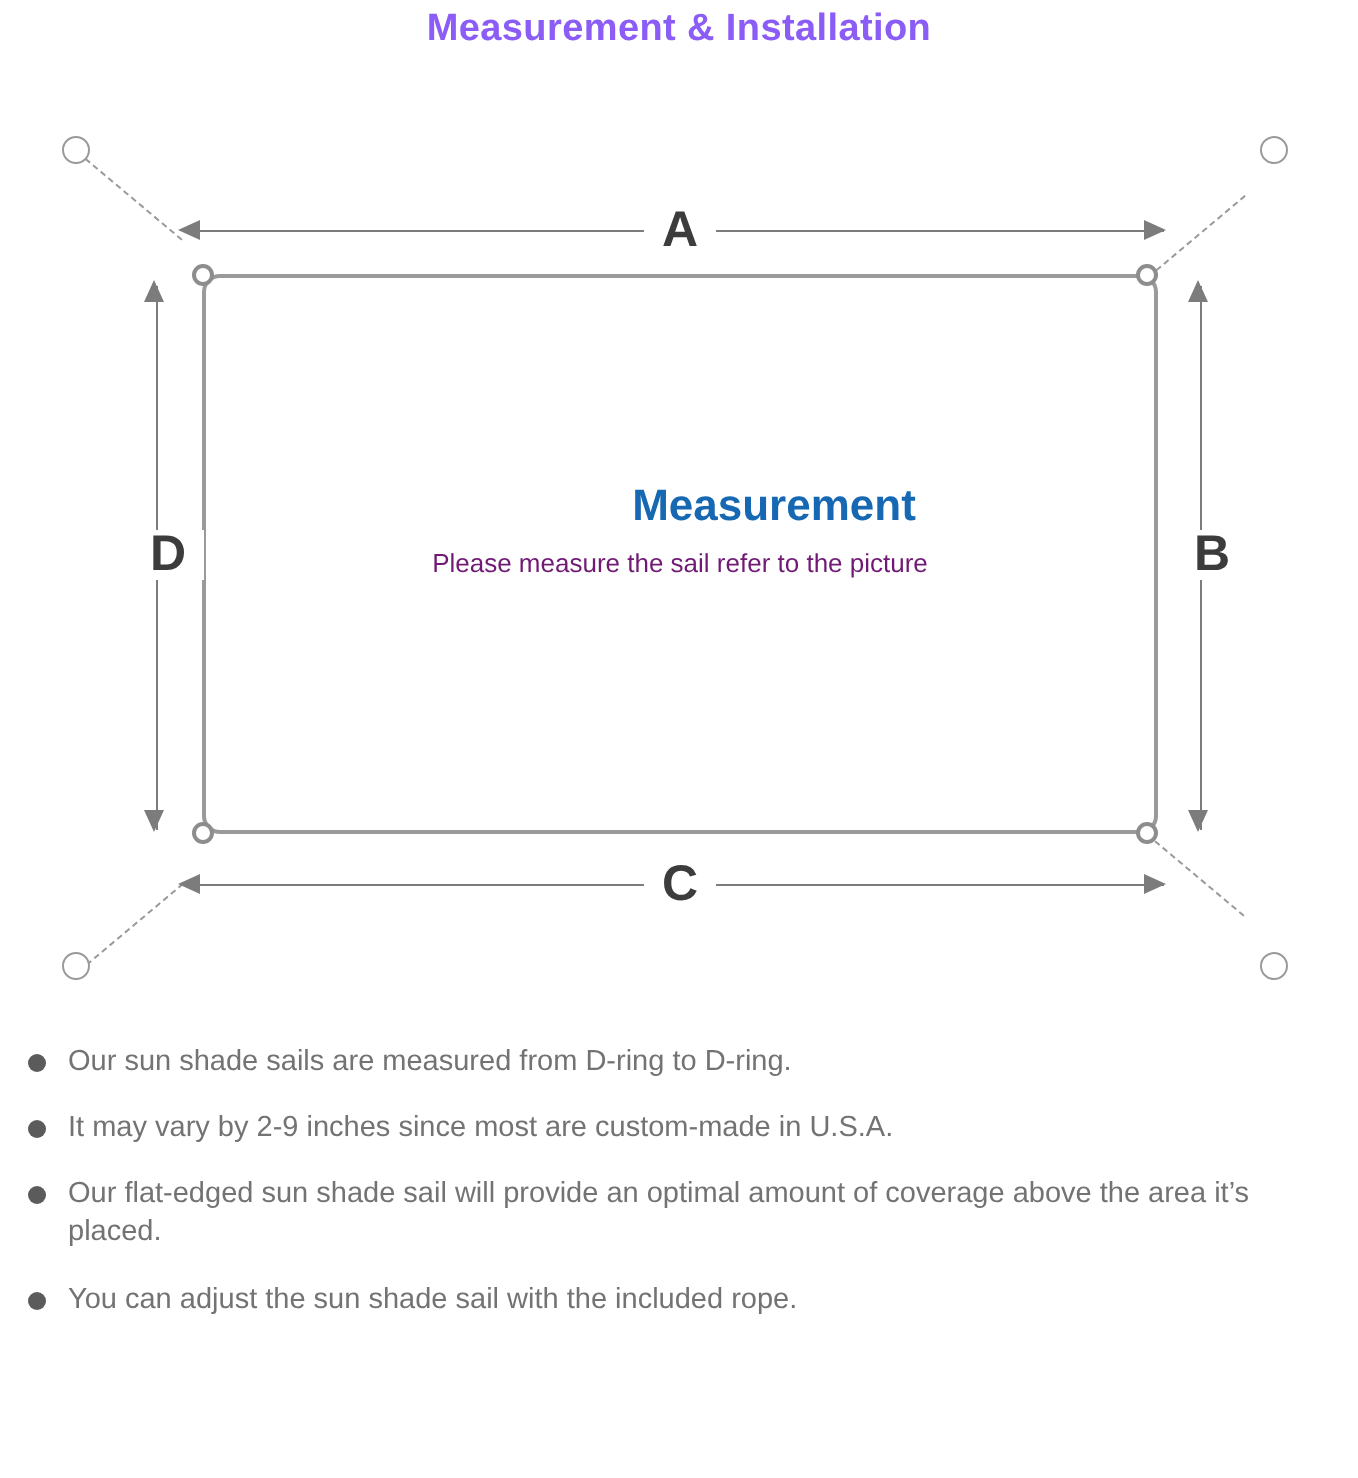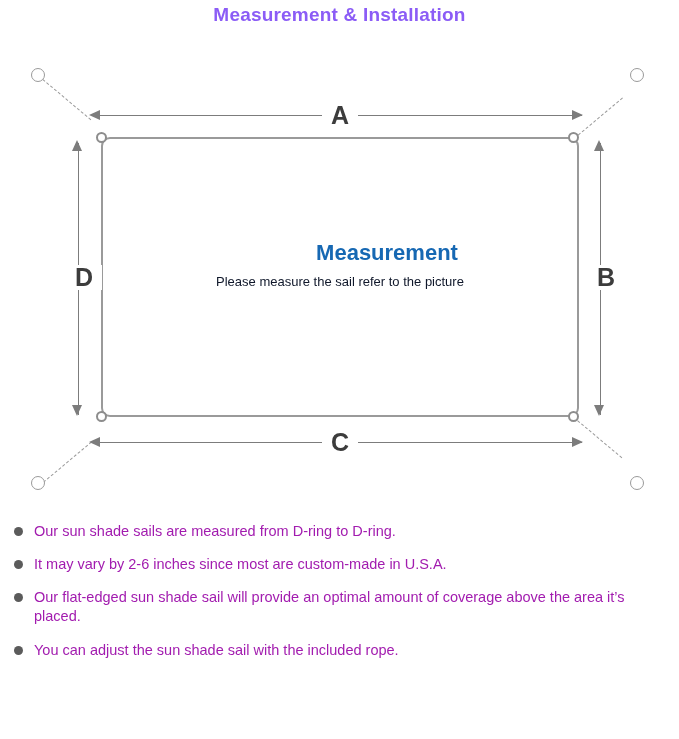--- a/index.html
+++ b/index.html
@@ -60,21 +60,21 @@
     color: #1668b3;
     margin-left: 47px;
   }
   #measurement-sub {
     position: absolute;
     left: 101px;
     top: 222px;
     width: 478px;
     text-align: center;
     font-size: 13px;
-    color: #0f172a;
+    color: #701a75;
   }
 
   
   .dring {
     position: absolute;
     width: 11px;
     height: 11px;
     border: 2px solid #8d8d8d;
     border-radius: 50%;
     background: #fff;
@@ -161,21 +161,21 @@
     left: 0;
     width: 679px;
   }
   .note-item {
     position: relative;
     padding-left: 34px;
     padding-right: 28px;
     margin-bottom: 14px;
     font-size: 14.5px;
     line-height: 1.32;
-    color: #a21caf;
+    color: #737373;
   }
   .note-bullet {
     position: absolute;
     left: 14px;
     top: 5px;
     width: 9px;
     height: 9px;
     border-radius: 50%;
     background: #5b5b5b;
   }
@@ -229,21 +229,21 @@
 
 </div>
 
 <div id="notes">
   <div class="note-item">
     <span class="note-bullet"></span>
     <span>Our sun shade sails are measured from D-ring to D-ring.</span>
   </div>
   <div class="note-item">
     <span class="note-bullet"></span>
-    <span>It may vary by 2-6 inches since most are custom-made in U.S.A.</span>
+    <span>It may vary by 2-9 inches since most are custom-made in U.S.A.</span>
   </div>
   <div class="note-item">
     <span class="note-bullet"></span>
     <span>Our flat-edged sun shade sail will provide an optimal amount of coverage above the area it’s placed.</span>
   </div>
   <div class="note-item">
     <span class="note-bullet"></span>
     <span>You can adjust the sun shade sail with the included rope.</span>
   </div>
 </div>

